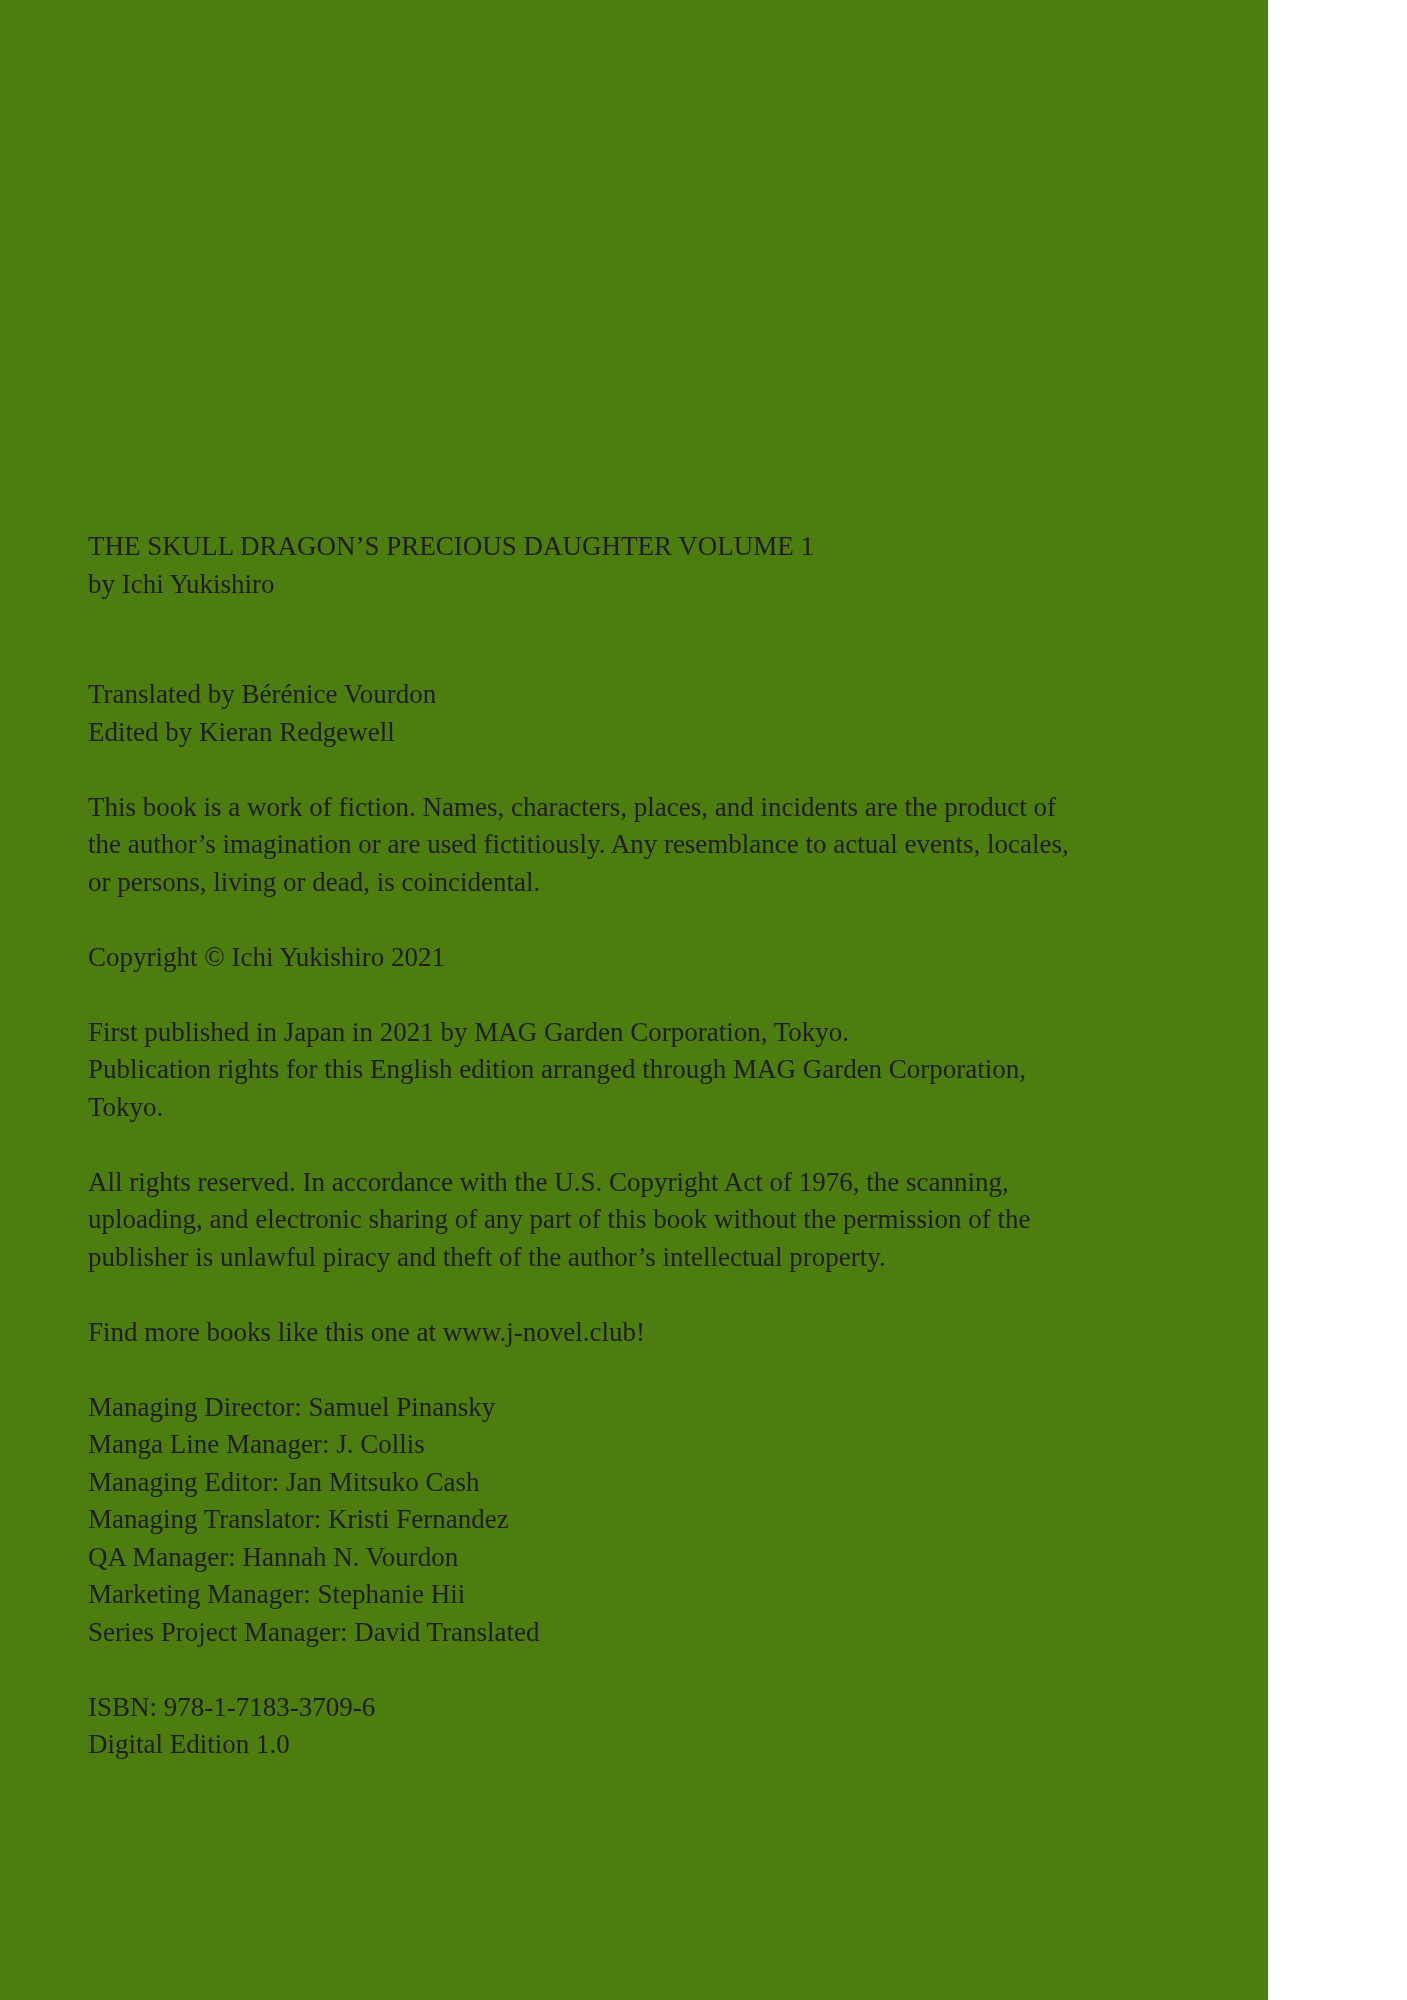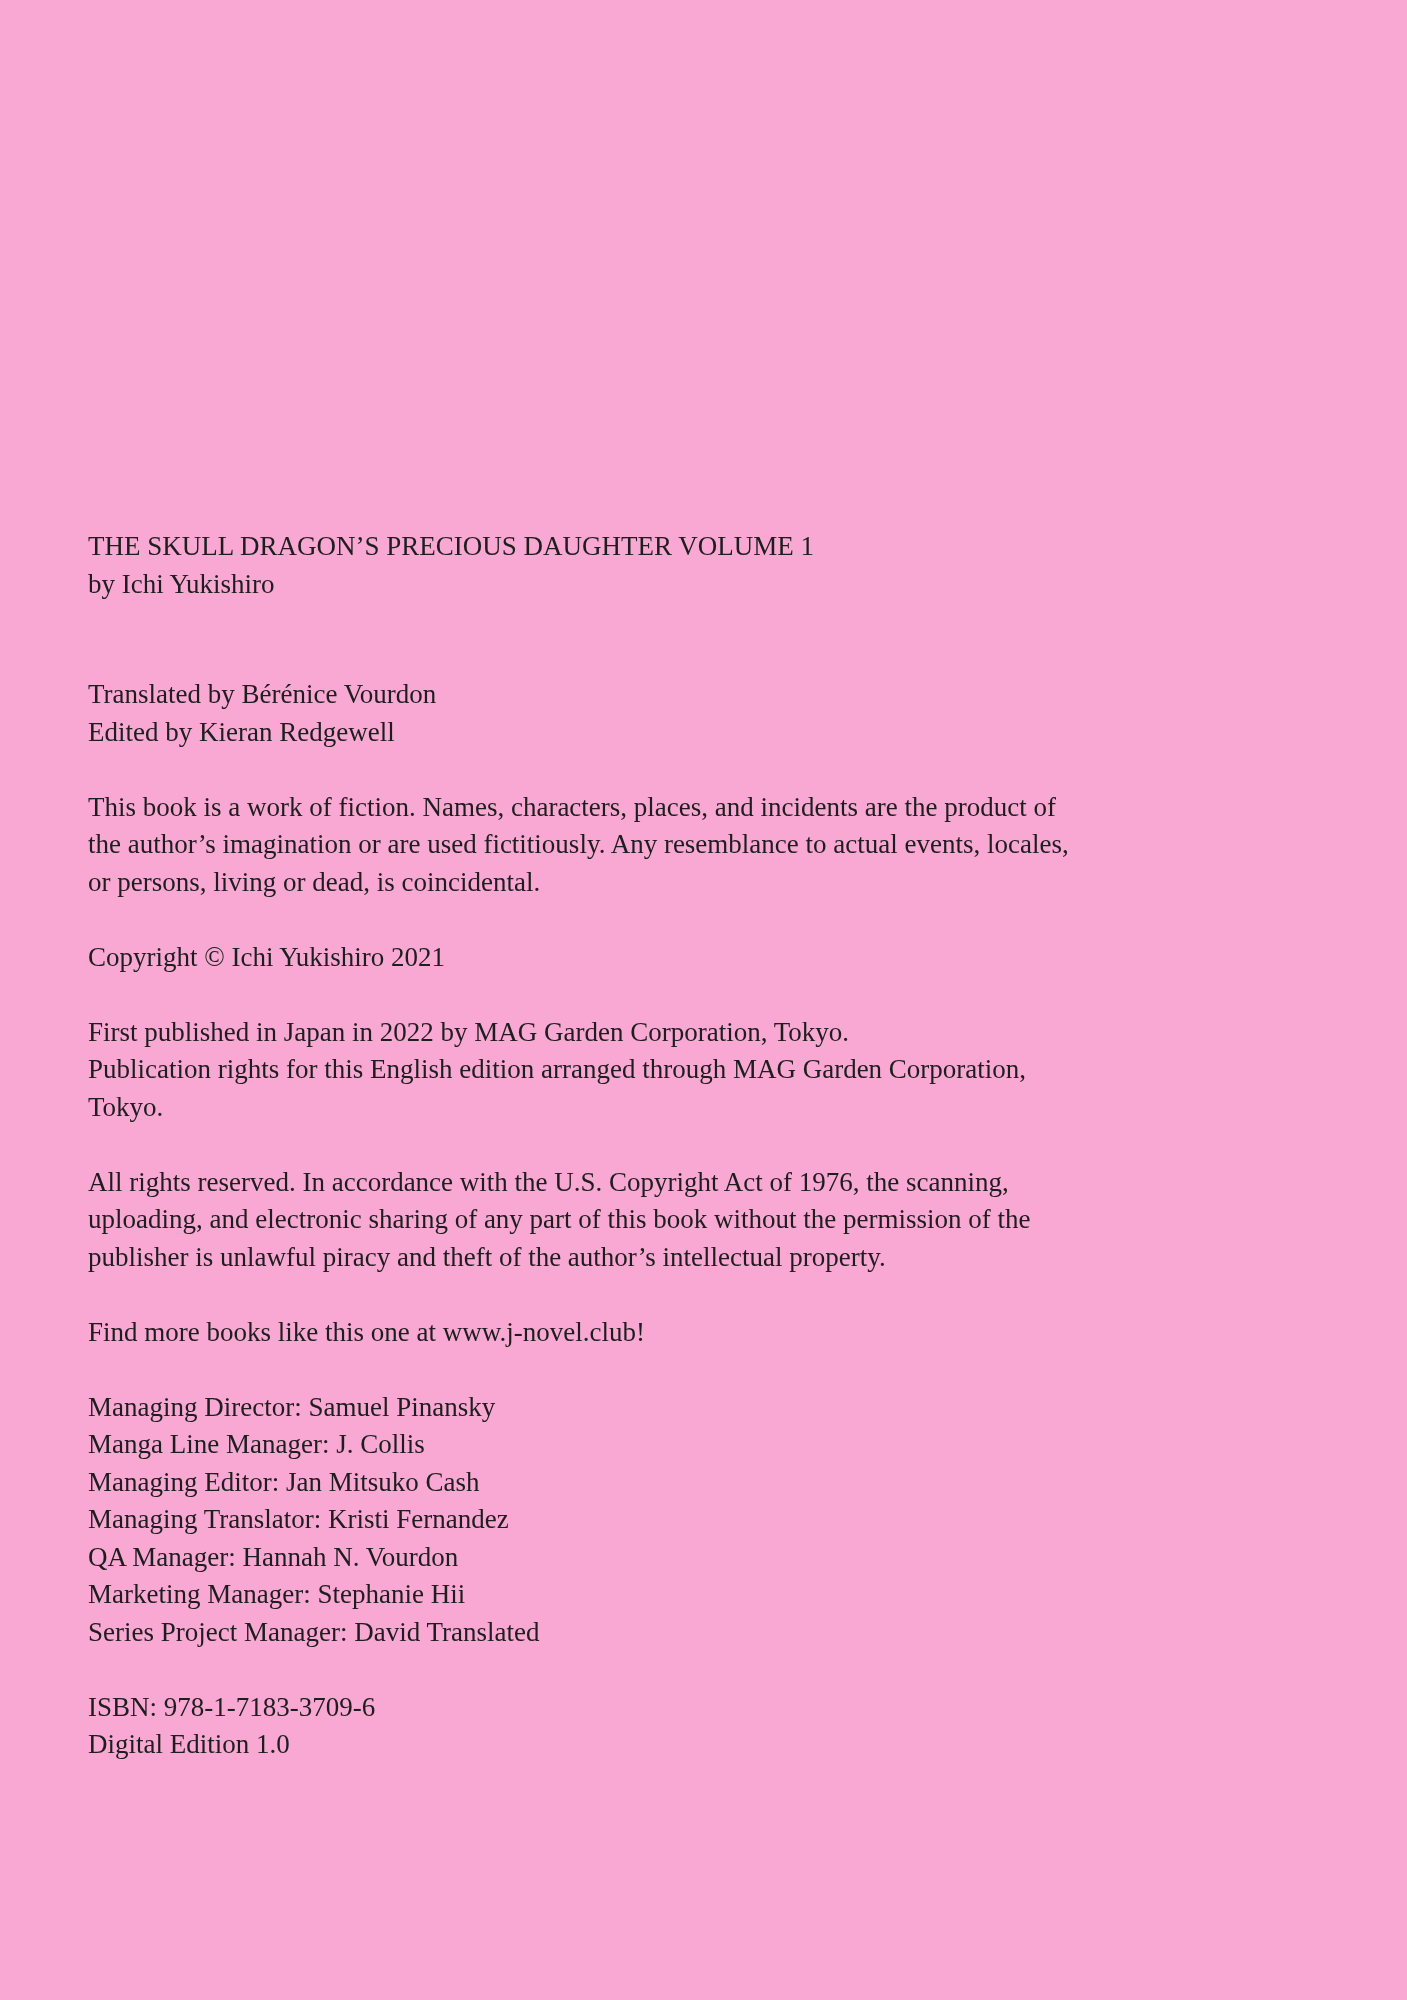--- a/index.html
+++ b/index.html
@@ -2,23 +2,23 @@
 <html><head>
 <meta charset="utf-8">
 <style>
   html, body {
     margin: 0;
     padding: 0;
     background: #ffffff;
   }
   .page {
     position: relative;
-    width: 1407px;
+    width: 1268px;
     height: 2000px;
-    background: #f9a8d4;
+    background: #4d7c0f;
     overflow: hidden;
   }
   .content {
     position: absolute;
     left: 88px;
     top: 528px;
     width: 1300px;
     font-family: "Liberation Serif", "DejaVu Serif", serif;
     font-size: 27px;
     line-height: 37.5px;
@@ -55,21 +55,21 @@
       <div class="line">This book is a work of fiction. Names, characters, places, and incidents are the product of</div>
       <div class="line">the author’s imagination or are used fictitiously. Any resemblance to actual events, locales,</div>
       <div class="line">or persons, living or dead, is coincidental.</div>
     </div>
 
     <div class="block">
       <div class="line">Copyright © Ichi Yukishiro 2021</div>
     </div>
 
     <div class="block">
-      <div class="line">First published in Japan in 2022 by MAG Garden Corporation, Tokyo.</div>
+      <div class="line">First published in Japan in 2021 by MAG Garden Corporation, Tokyo.</div>
       <div class="line">Publication rights for this English edition arranged through MAG Garden Corporation,</div>
       <div class="line">Tokyo.</div>
     </div>
 
     <div class="block">
       <div class="line">All rights reserved. In accordance with the U.S. Copyright Act of 1976, the scanning,</div>
       <div class="line">uploading, and electronic sharing of any part of this book without the permission of the</div>
       <div class="line">publisher is unlawful piracy and theft of the author’s intellectual property.</div>
     </div>
 

